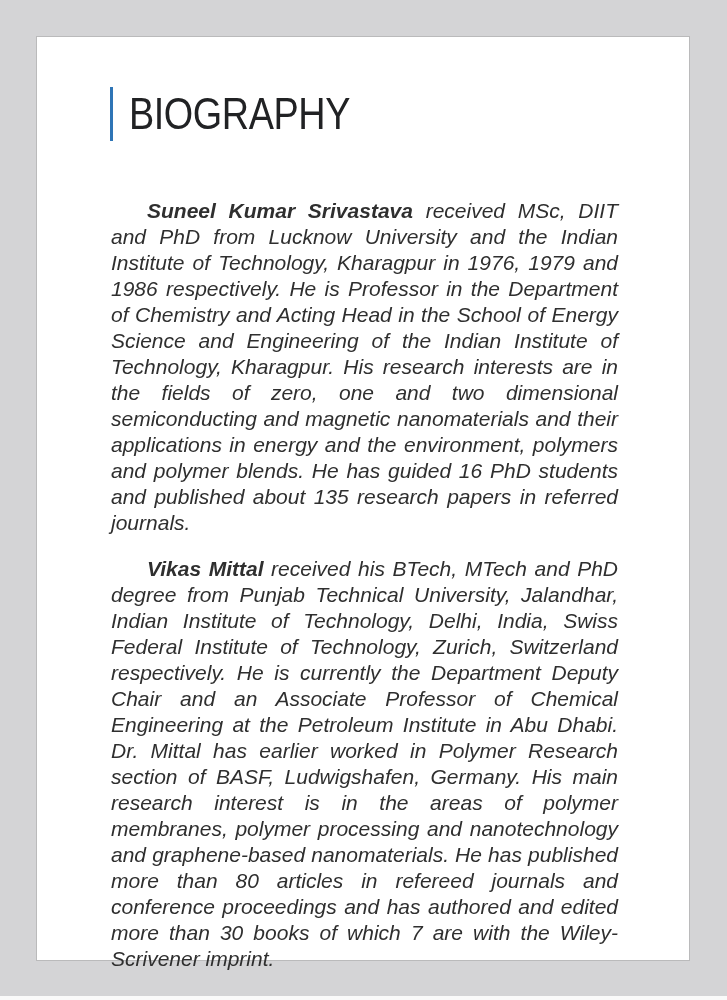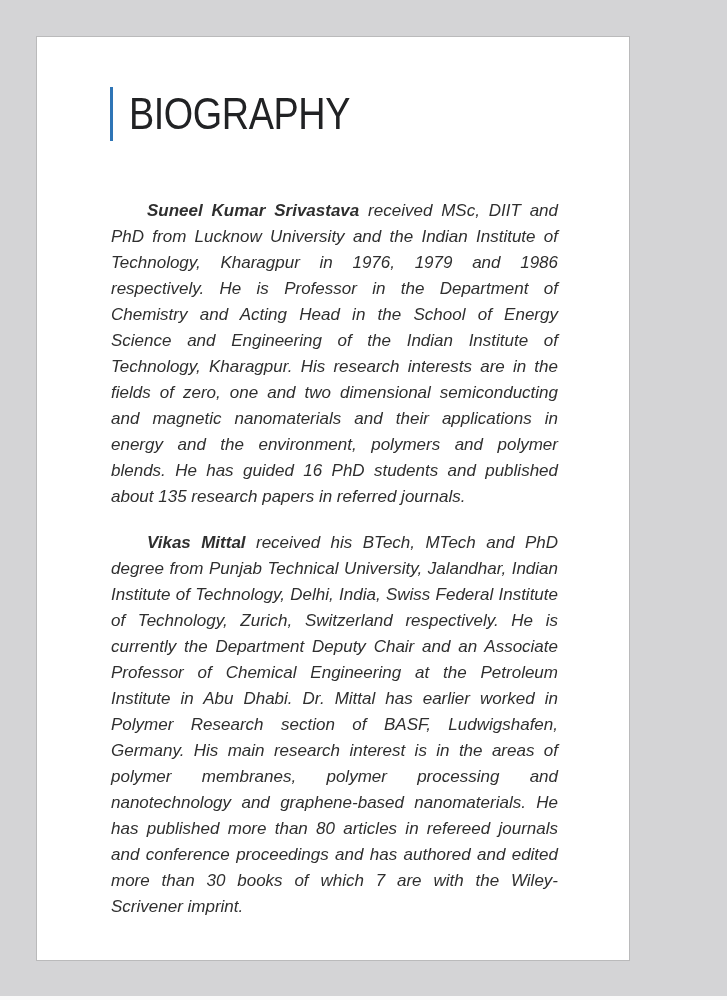--- a/index.html
+++ b/index.html
@@ -11,21 +11,21 @@
     height: 1000px;
     position: relative;
     overflow: hidden;
     background: var(--canvas-bg, #d4d4d6);
     font-family: "Liberation Sans", sans-serif;
   }
   .page {
     position: absolute;
     left: 37px;
     top: 37px;
-    width: 592px;
+    width: 652px;
     height: 923px;
     background: var(--page-bg, #ffffff);
     box-shadow: 0 0 0 1px rgba(120,120,120,0.28);
     box-sizing: border-box;
   }
   .title-row {
     display: flex;
     align-items: stretch;
     margin: 50px 0 0 73px;
     height: 54px;
@@ -44,21 +44,21 @@
     letter-spacing: -0.5px;
     color: #212224;
     transform: scaleX(0.84);
     transform-origin: left center;
     white-space: nowrap;
   }
   .body-text {
     margin: 57px 71px 0 74px;
     font-family: "Liberation Sans", sans-serif;
     font-style: italic;
-    font-size: 17px;
+    font-size: 21px;
     line-height: 26px;
     color: var(--text-color, #2f2f2f);
     text-align: justify;
   }
   .para {
     margin: 0 0 20px 0;
     text-indent: 36px;
   }
   .lead {
     font-weight: bold;

